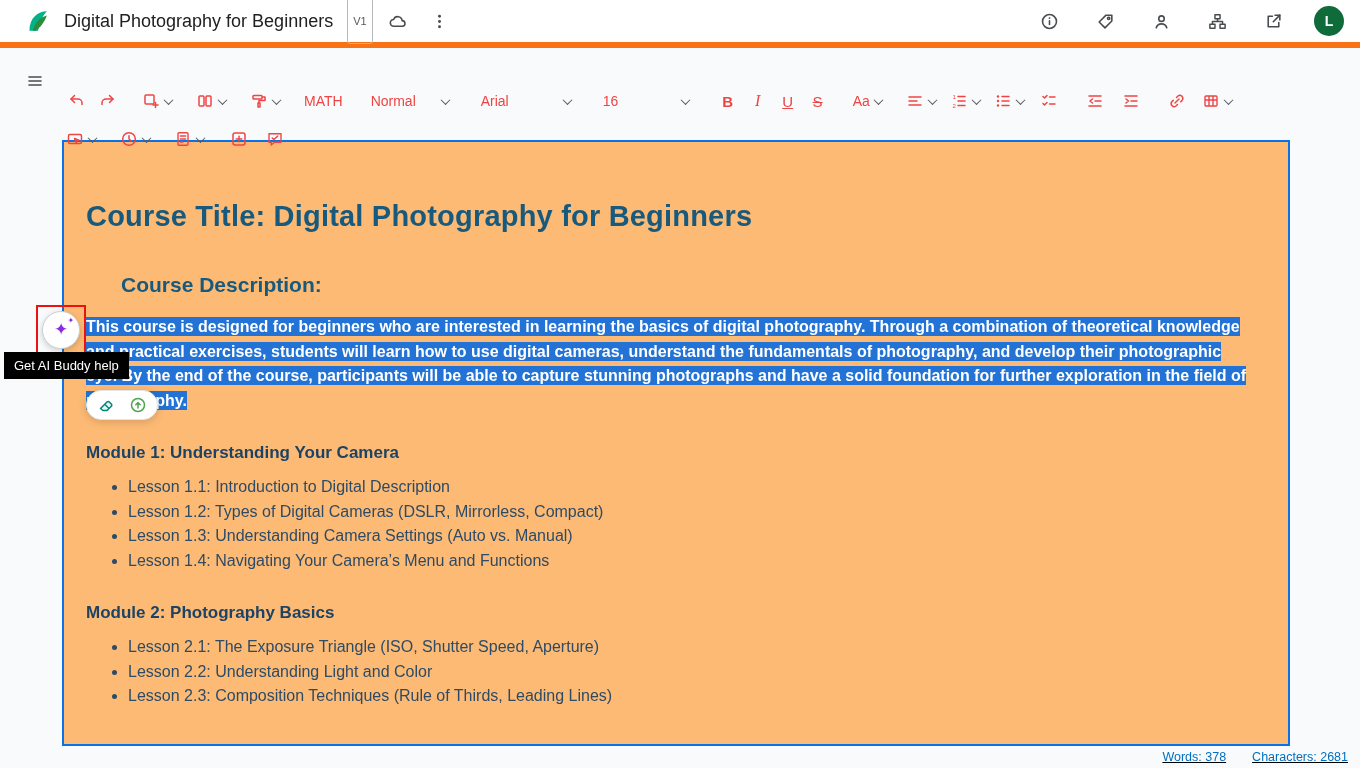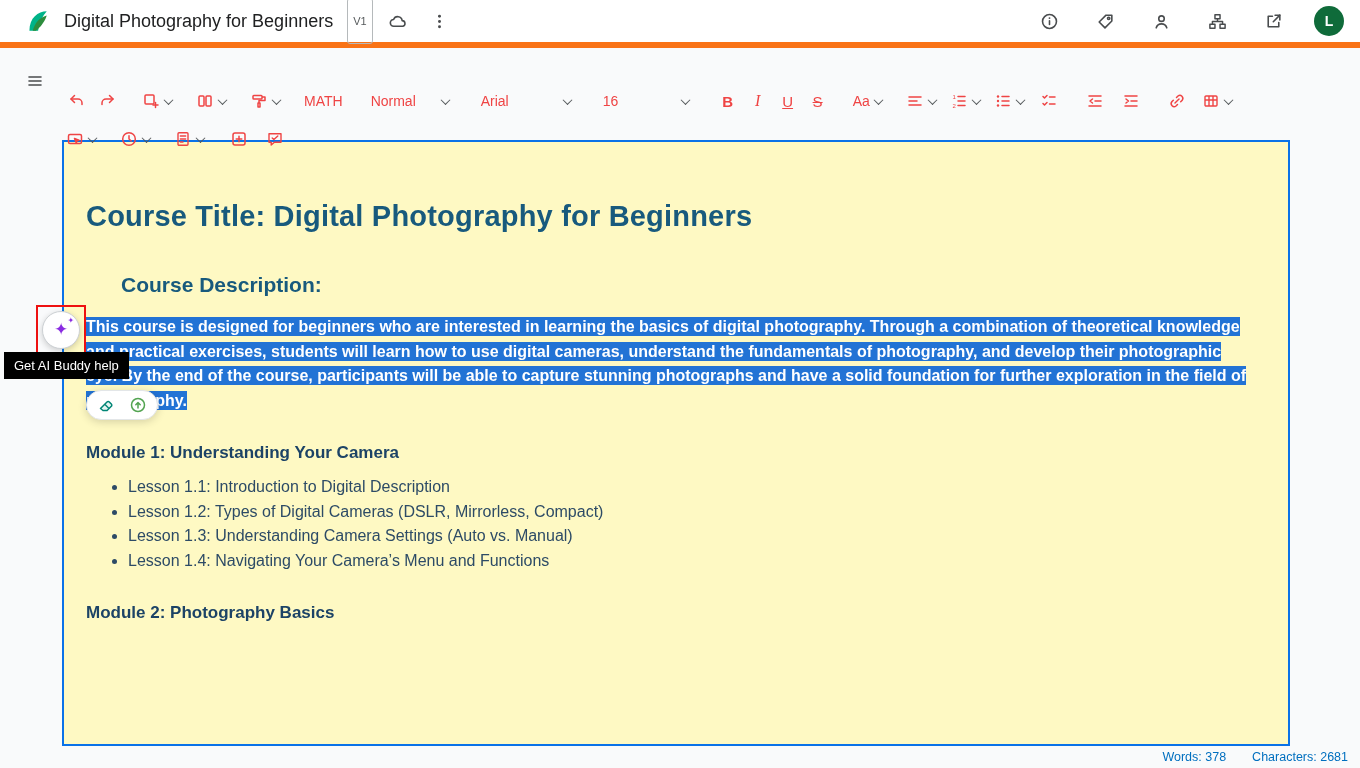--- a/index.html
+++ b/index.html
@@ -33,21 +33,21 @@
   .dd { display:flex; align-items:center; justify-content:space-between; padding:0 8px; }
   .dd-wide { min-width:94px; }
   .gap { margin-left:16px; }
   .gap-s { margin-left:6px; }
   .blet { font-weight:700; font-size:15px; }
   .ilet { font-style:italic; font-family:"Liberation Serif",serif; font-size:16px; }
   .ulet { text-decoration:underline; font-size:15px; }
   .slet { text-decoration:line-through; font-size:15px; }
 
   
-  .editor { position:absolute; left:62px; top:140px; width:1228px; height:606px; background:#fef9c3;
+  .editor { position:absolute; left:62px; top:140px; width:1228px; height:606px; background:#fdba74;
             border:2px solid var(--accent_border,#0a72e8); padding:22px 22px 0 22px; overflow:hidden; z-index:2; }
   .editor h1 { font-size:29px; font-weight:700; color:var(--heading,#185a7d); margin-top:36px; letter-spacing:.2px; }
   .editor h2 { font-size:21px; font-weight:700; color:var(--heading,#185a7d); margin-top:40px;margin-left:35px; }
   .editor h3 { font-size:17px; font-weight:700; color:var(--subheading,#1c4366); margin-top:30px; }
   .desc { margin-top:18px; font-size:16px; line-height:24.5px; max-width:1164px; }
   .desc .sel { background:var(--selection,#2273d5); color:#ffffff; font-weight:600;
                box-decoration-break:clone; -webkit-box-decoration-break:clone; padding:1px 0; }
   .editor ul { margin:12px 0 0 0; padding-left:42px; }
   .editor li { font-size:16px; line-height:24.5px; color:var(--body_text,#2d4b66); }
   .mt-outline { margin-top:28px !important; }
@@ -59,21 +59,21 @@
             box-shadow:0 2px 6px rgba(0,0,0,.18); display:flex; align-items:center; justify-content:center; cursor:pointer; }
   .sparkle { color:var(--sparkle,#8a2be2); font-size:17px; line-height:1; position:relative; }
   .sparkle .mini { position:absolute; font-size:8px; top:-4px; right:-6px; }
   .ai-tooltip { position:absolute; left:4px; top:352px; background:var(--tooltip_bg,#000); color:#fff; font-size:13px;
                 padding:6px 10px; border-radius:0; z-index:7; white-space:nowrap; }
   .quick-pill { position:absolute; left:86px; top:390px; background:#fff; border:1px solid #e3e6e8; border-radius:16px;
                 box-shadow:0 2px 8px rgba(0,0,0,.16); padding:3px 8px; display:flex; gap:10px; align-items:center; z-index:6; }
   .quick-pill .qbtn { width:22px; height:22px; display:flex; align-items:center; justify-content:center; cursor:pointer; }
 
   
-  .statusbar { position:absolute; right:12px; bottom:4px; display:flex; gap:26px; z-index:3; }
+  .statusbar { position:absolute; right:12px; bottom:4px; display:flex; gap:26px; z-index:3;text-decoration:underline; }
   .statusbar span { font-size:12.5px; color:var(--status_text,#006fbf); }
 </style>
 </head>
 <body>
 
 <div id="app">
 
   <div class="header">
     <svg class="logo" viewBox="0 0 24 24">
       <path d="M5 21 C5 9 13 3 21 3 C17 8 15 11 13 21 Z" fill="#00b388"></path>
@@ -310,20 +310,25 @@
 
     <h3>Module 1: Understanding Your Camera</h3>
     <ul>
       <li>Lesson 1.1: Introduction to Digital Description</li>
       <li>Lesson 1.2: Types of Digital Cameras (DSLR, Mirrorless, Compact)</li>
       <li>Lesson 1.3: Understanding Camera Settings (Auto vs. Manual)</li>
       <li>Lesson 1.4: Navigating Your Camera’s Menu and Functions</li>
     </ul>
 
     <h3>Module 2: Photography Basics</h3>
+    <ul>
+      <li>Lesson 2.1: The Exposure Triangle (ISO, Shutter Speed, Aperture)</li>
+      <li>Lesson 2.2: Understanding Light and Color</li>
+      <li>Lesson 2.3: Composition Techniques (Rule of Thirds, Leading Lines)</li>
+    </ul>
   </div>
 
   <div class="ai-ring">
     <div class="ai-btn">
       <span class="sparkle">✦<span class="mini">✦</span></span>
     </div>
   </div>
   <div class="ai-tooltip">Get AI Buddy help</div>
 
   <div class="quick-pill">

